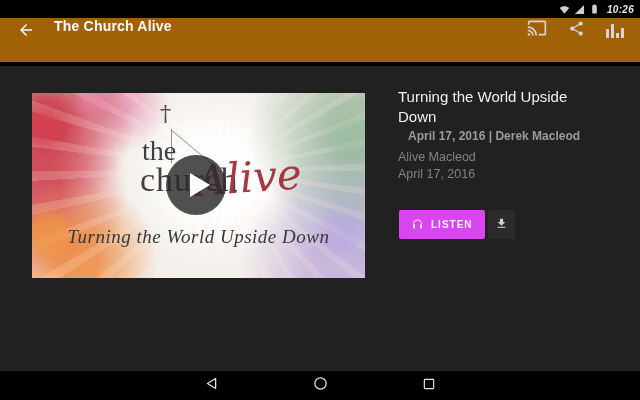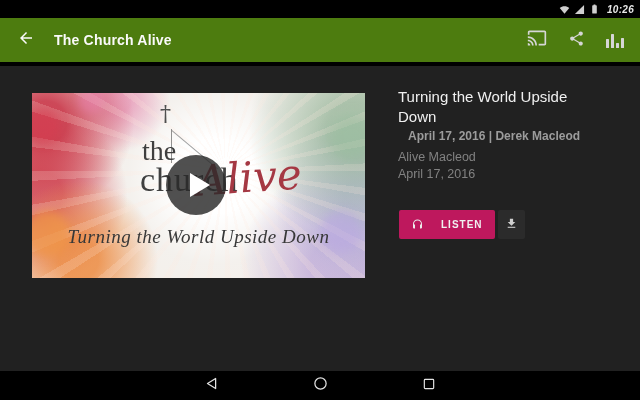--- a/index.html
+++ b/index.html
@@ -7,22 +7,22 @@
   .screen{position:relative;width:640px;height:400px;overflow:hidden;background:#000;
           font-family:"Liberation Sans",sans-serif;-webkit-font-smoothing:antialiased;}
 
   
   .status-bar{position:absolute;left:0;top:0;width:640px;height:18px;background:#000;
               display:flex;align-items:center;justify-content:flex-end;gap:4px;padding-right:6px;}
   .status-bar .time{color:#e8e8e8;font-size:10px;font-weight:bold;letter-spacing:.3px;margin-left:3px;font-style:italic;}
   .sb-ico{display:flex;align-items:center;}
 
   
-  .app-bar{position:absolute;left:0;top:18px;width:640px;height:44px;background:#4d7c0f;
-           display:flex;align-items:center;}
+  .app-bar{position:absolute;left:0;top:18px;width:640px;height:44px;background:#a16207;
+           display:flex;align-items:flex-start;}
   .back-btn{margin-left:12px;width:28px;height:28px;display:flex;align-items:center;justify-content:center;cursor:pointer;}
   .app-title{color:#fafafa;font-size:14px;font-weight:bold;margin-left:14px;letter-spacing:.2px;}
   .app-actions{margin-left:auto;display:flex;align-items:center;gap:15px;padding-right:13px;}
   .action-btn{width:24px;height:24px;display:flex;align-items:center;justify-content:center;cursor:pointer;}
   .eq{display:flex;align-items:flex-end;gap:2px;height:15px;}
   .eq span{width:3px;background:#d6d6d6;border-radius:.5px;}
   .eq .e1{height:9px;} .eq .e2{height:14px;} .eq .e3{height:5px;} .eq .e4{height:10px;}
 
   
   .content{position:absolute;left:0;top:66px;width:640px;height:305px;background:#212121;}
@@ -62,22 +62,22 @@
   .play-tri{width:0;height:0;border-left:20px solid #fff;border-top:12px solid transparent;
            border-bottom:12px solid transparent;margin-left:7px;}
 
   
   .ep-title{position:absolute;left:398px;top:21px;width:190px;color:#f0f0f0;font-size:15px;
             line-height:20px;font-weight:normal;margin:0;}
   .ep-meta{position:absolute;left:408px;top:63px;color:#9c9c9c;font-size:12px;font-weight:bold;}
   .ep-speaker{position:absolute;left:398px;top:84px;color:#828282;font-size:12.5px;}
   .ep-date{position:absolute;left:398px;top:101px;color:#828282;font-size:12.5px;text-align:right;}
   .btn-row{position:absolute;left:399px;top:144px;display:flex;gap:3px;}
-  .listen-btn{height:29px;padding:0 12px;background:#be185d;border-radius:2px;display:flex;
-              align-items:center;gap:17px;cursor:pointer;}
+  .listen-btn{height:29px;padding:0 12px;background:#d946ef;border-radius:2px;display:flex;
+              align-items:center;gap:7px;cursor:pointer;}
   .listen-btn .lbl{color:#f0f0f0;font-size:10px;font-weight:bold;letter-spacing:1px;}
   .dl-btn{width:27px;height:29px;background:#2b2b2b;border-radius:2px;display:flex;
           align-items:center;justify-content:center;cursor:pointer;}
 
   
   .nav-bar{position:absolute;left:0;top:371px;width:640px;height:29px;background:#000;}
   .nav-btn{position:absolute;top:6px;width:17px;height:17px;display:flex;align-items:center;justify-content:center;cursor:pointer;}
   .nav-back{left:204px;} .nav-home{left:312px;} .nav-recents{left:420px;}
 </style>
 </head>

